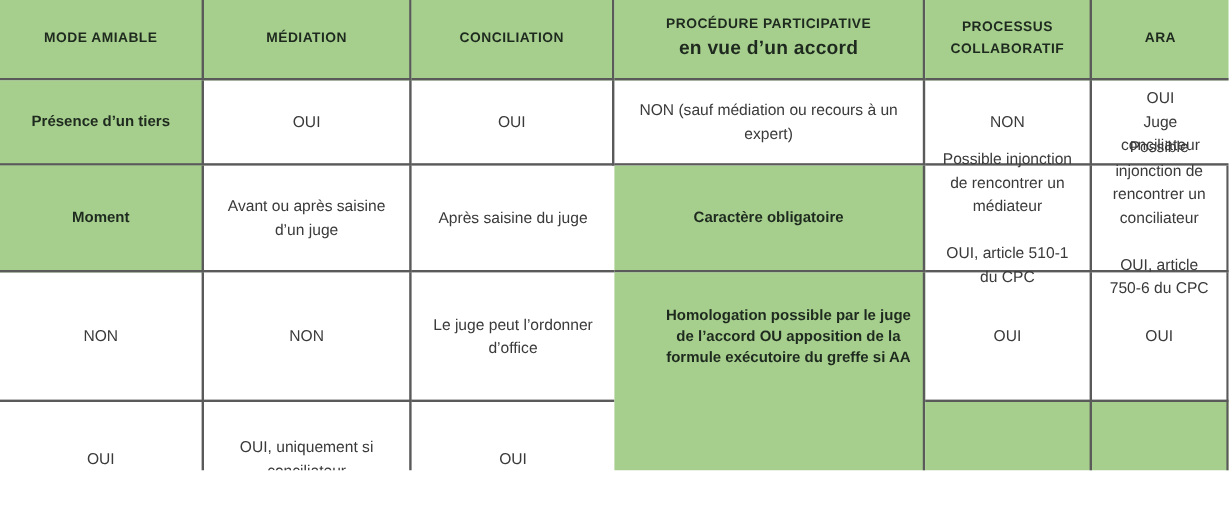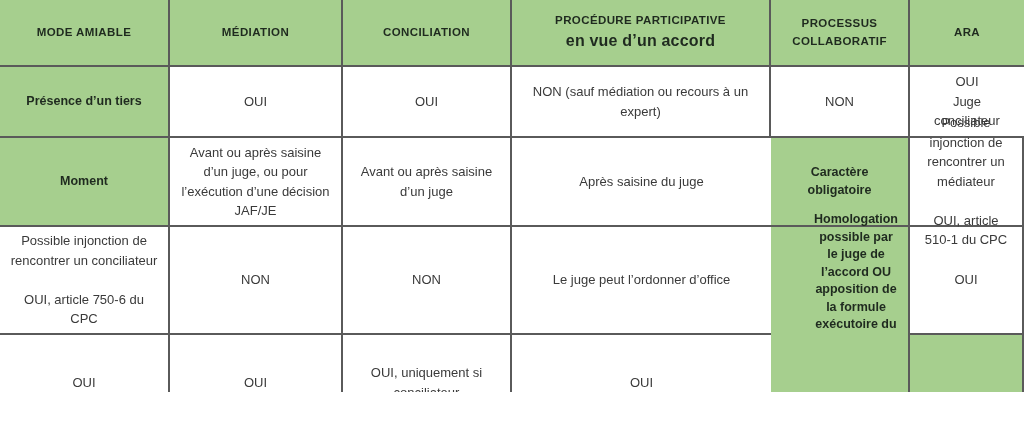--- a/index.html
+++ b/index.html
@@ -76,21 +76,20 @@
 
   <div class="cell rowlabel">Présence d’un tiers</div>
   <div class="cell">OUI</div>
   <div class="cell">OUI</div>
   <div class="cell">NON (sauf médiation ou recours à un expert)</div>
   <div class="cell">NON</div>
   <div class="cell last-col">OUI
 Juge conciliateur</div>
 
   <div class="cell rowlabel">Moment</div>
-  <div class="cell">Avant ou après saisine d’un juge, ou pour l’exécution d’une décision JAF/JE</div>
   <div class="cell">Avant ou après saisine d’un juge</div>
   <div class="cell last-col">Après saisine du juge</div>
 
   <div class="cell rowlabel">Caractère obligatoire</div>
   <div class="cell">Possible injonction de rencontrer un médiateur
 
 OUI, article 510-1 du CPC</div>
   <div class="cell">Possible injonction de rencontrer un conciliateur
 
 OUI, article 750-6 du CPC</div>

